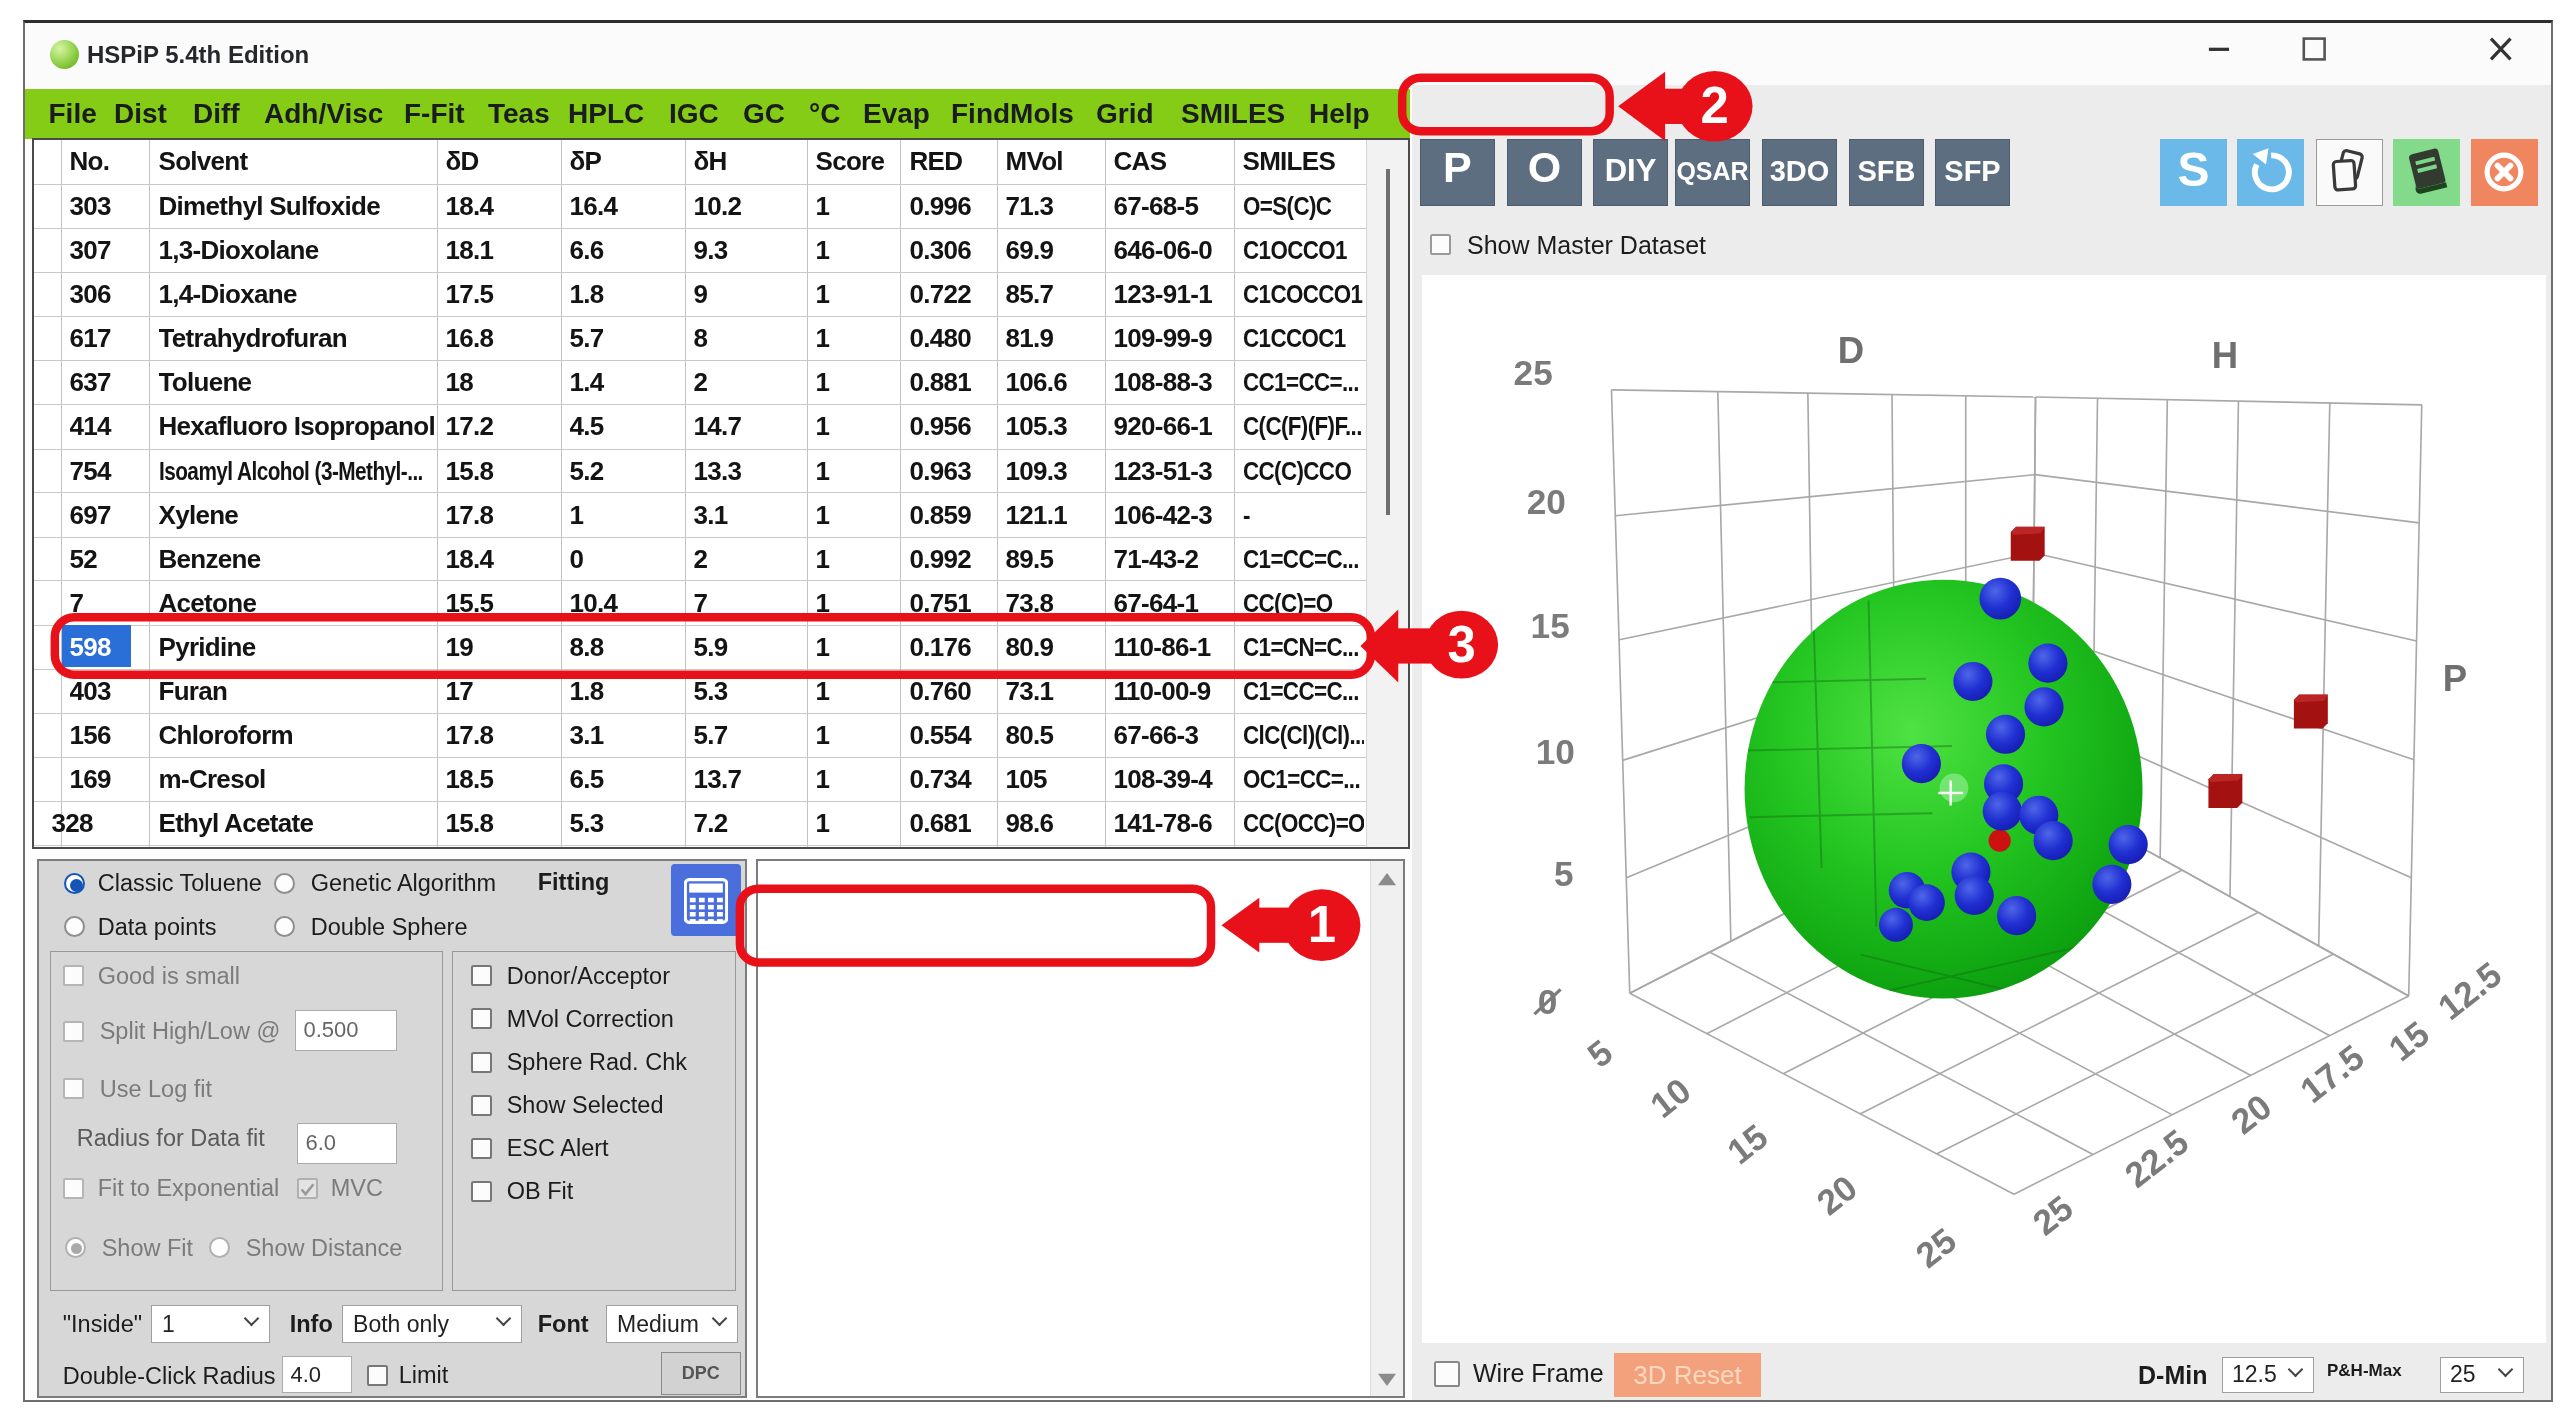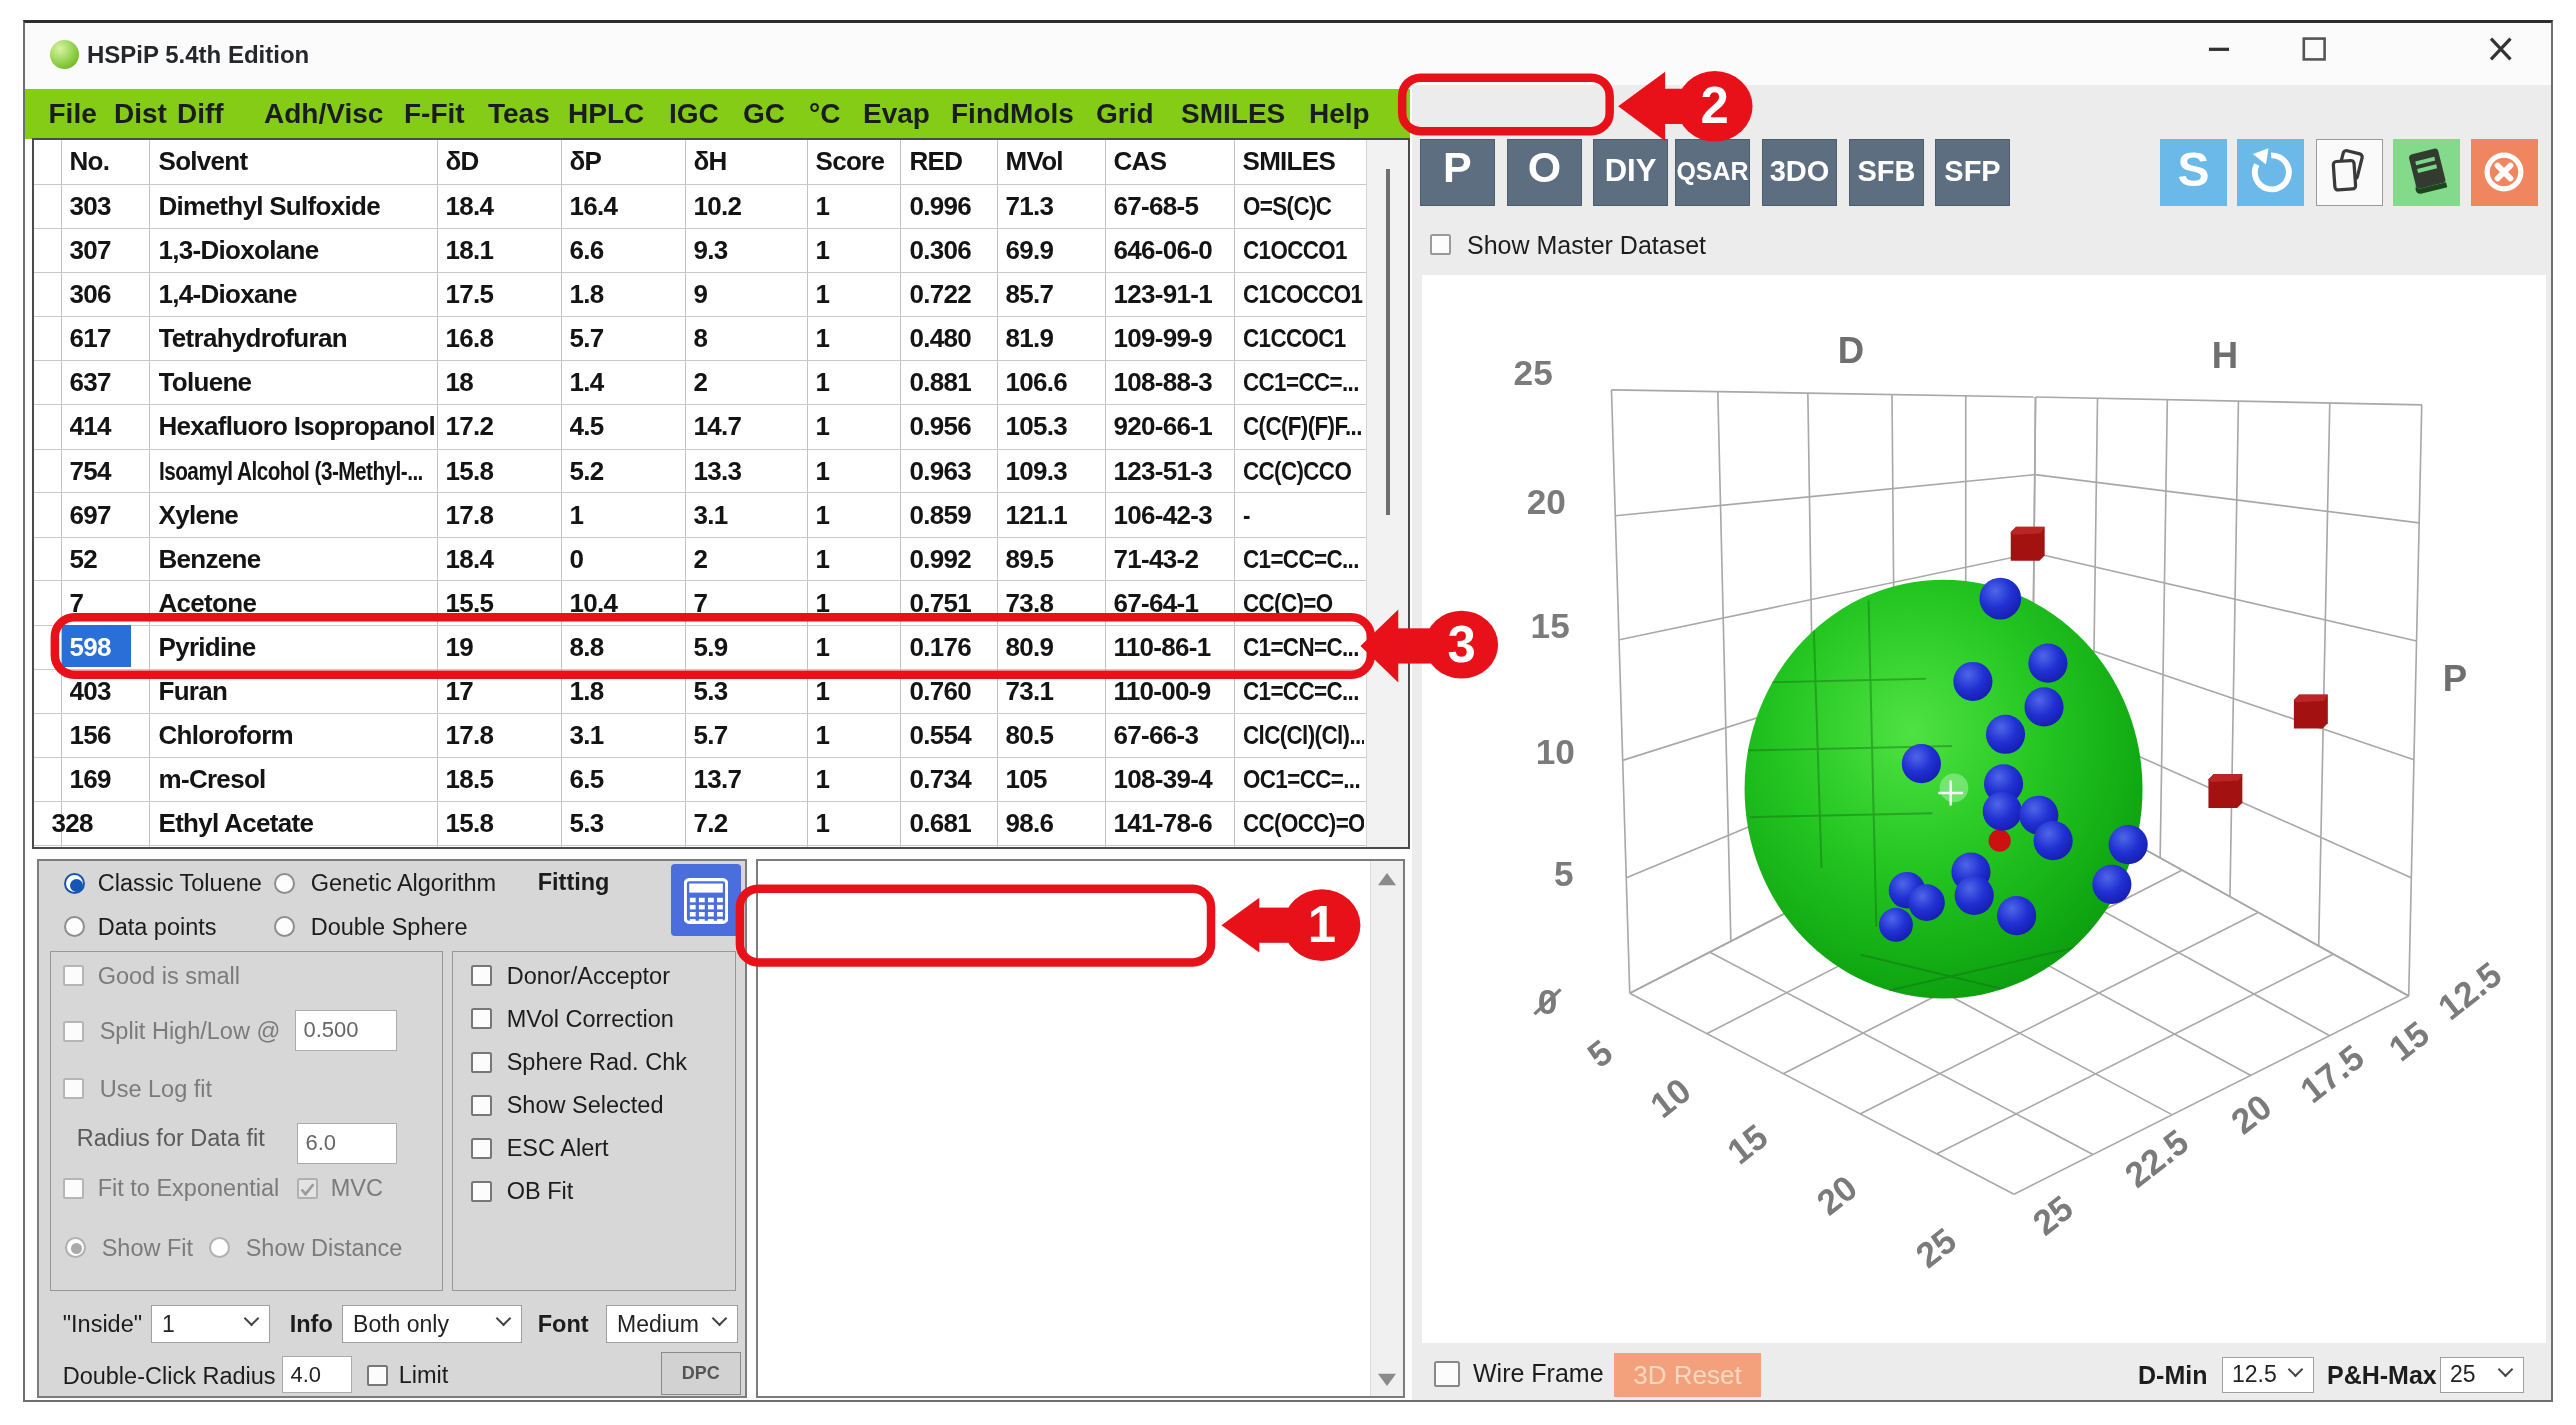--- a/index.html
+++ b/index.html
@@ -39,21 +39,21 @@
   <div id="appicon"></div>
   <div id="apptitle">HSPiP 5.4th Edition</div>
   <svg class="abs" style="left:2173px;top:13px;" width="339" height="52" viewBox="0 0 520 80">
    <rect x="16" y="18" width="31" height="5" fill="#333"></rect>
    <rect x="162" y="4" width="32" height="32" fill="none" stroke="#555" stroke-width="4"></rect>
    <path d="M450 4 L480 36 M480 4 L450 36" stroke="#333" stroke-width="5" fill="none"></path>
   </svg>
 <div id="menubar">
       <span class="mi" style="left:23.5px;">File</span>
       <span class="mi" style="left:89px;">Dist</span>
-      <span class="mi" style="left:152px;">Diff</span>
+      <span class="mi" style="left:168px;">Diff</span>
       <span class="mi" style="left:239px;">Adh/Visc</span>
       <span class="mi" style="left:379px;">F-Fit</span>
       <span class="mi" style="left:463px;">Teas</span>
       <span class="mi" style="left:543px;">HPLC</span>
       <span class="mi" style="left:644px;">IGC</span>
       <span class="mi" style="left:718px;">GC</span>
       <span class="mi" style="left:784px;">°C</span>
       <span class="mi" style="left:838px;">Evap</span>
       <span class="mi" style="left:926px;">FindMols</span>
       <span class="mi" style="left:1071px;">Grid</span>
@@ -504,21 +504,21 @@
         <circle cx="2921" cy="1364" r="28" fill="url(#gb)"></circle>
         <circle cx="2951" cy="1383" r="28" fill="url(#gb)"></circle>
         <circle cx="3089" cy="1403" r="30" fill="url(#gb)"></circle>
         <circle cx="2904" cy="1417" r="26" fill="url(#gb)"></circle>
       </svg>
       <div class="cb" style="left:21.5px;top:1276px;width:26px;height:26px;border-color:#888;"></div>
       <div class="lbl" style="left:61px;top:1274px;font-size:25px;">Wire Frame</div>
       <div class="abs" style="left:202px;top:1268px;width:147px;height:44px;background:#f2a17c;color:#fbd9c0;font-size:26px;text-align:center;padding-top:7.8px;">3D Reset</div>
       <div class="lbl" style="left:726px;top:1276px;font-size:25px;font-weight:700;">D-Min</div>
       <div class="dd" style="left:810px;top:1272px;width:92px;height:36px;padding:3.9px 0 0 9px;">12.5<span class="chev" style="top:6.5px;"></span></div>
-      <div class="lbl" style="left:915px;top:1276px;font-size:25px;font-weight:700;text-align:right;">P&amp;H-Max</div>
+      <div class="lbl" style="left:915px;top:1276px;font-size:17px;font-weight:700;text-align:right;">P&amp;H-Max</div>
       <div class="dd" style="left:1028px;top:1272px;width:84px;height:36px;padding:3.9px 0 0 9px;">25<span class="chev" style="top:6.5px;"></span></div>
     </div>
 </div>
 <svg class="abs" style="left:0;top:0;z-index:50;" width="2576" height="1425" viewBox="0 0 3948 2184">
     <g fill="none" stroke="#e8111a" stroke-width="13">
       <rect x="2149" y="119" width="318" height="82" rx="28"></rect>
       <rect x="84" y="946" width="2017" height="88" rx="30"></rect>
       <rect x="1134" y="1362" width="722" height="113" rx="28"></rect>
     </g>
     <polygon points="2480,163 2552,110 2552,216" fill="#e8111a"></polygon>

